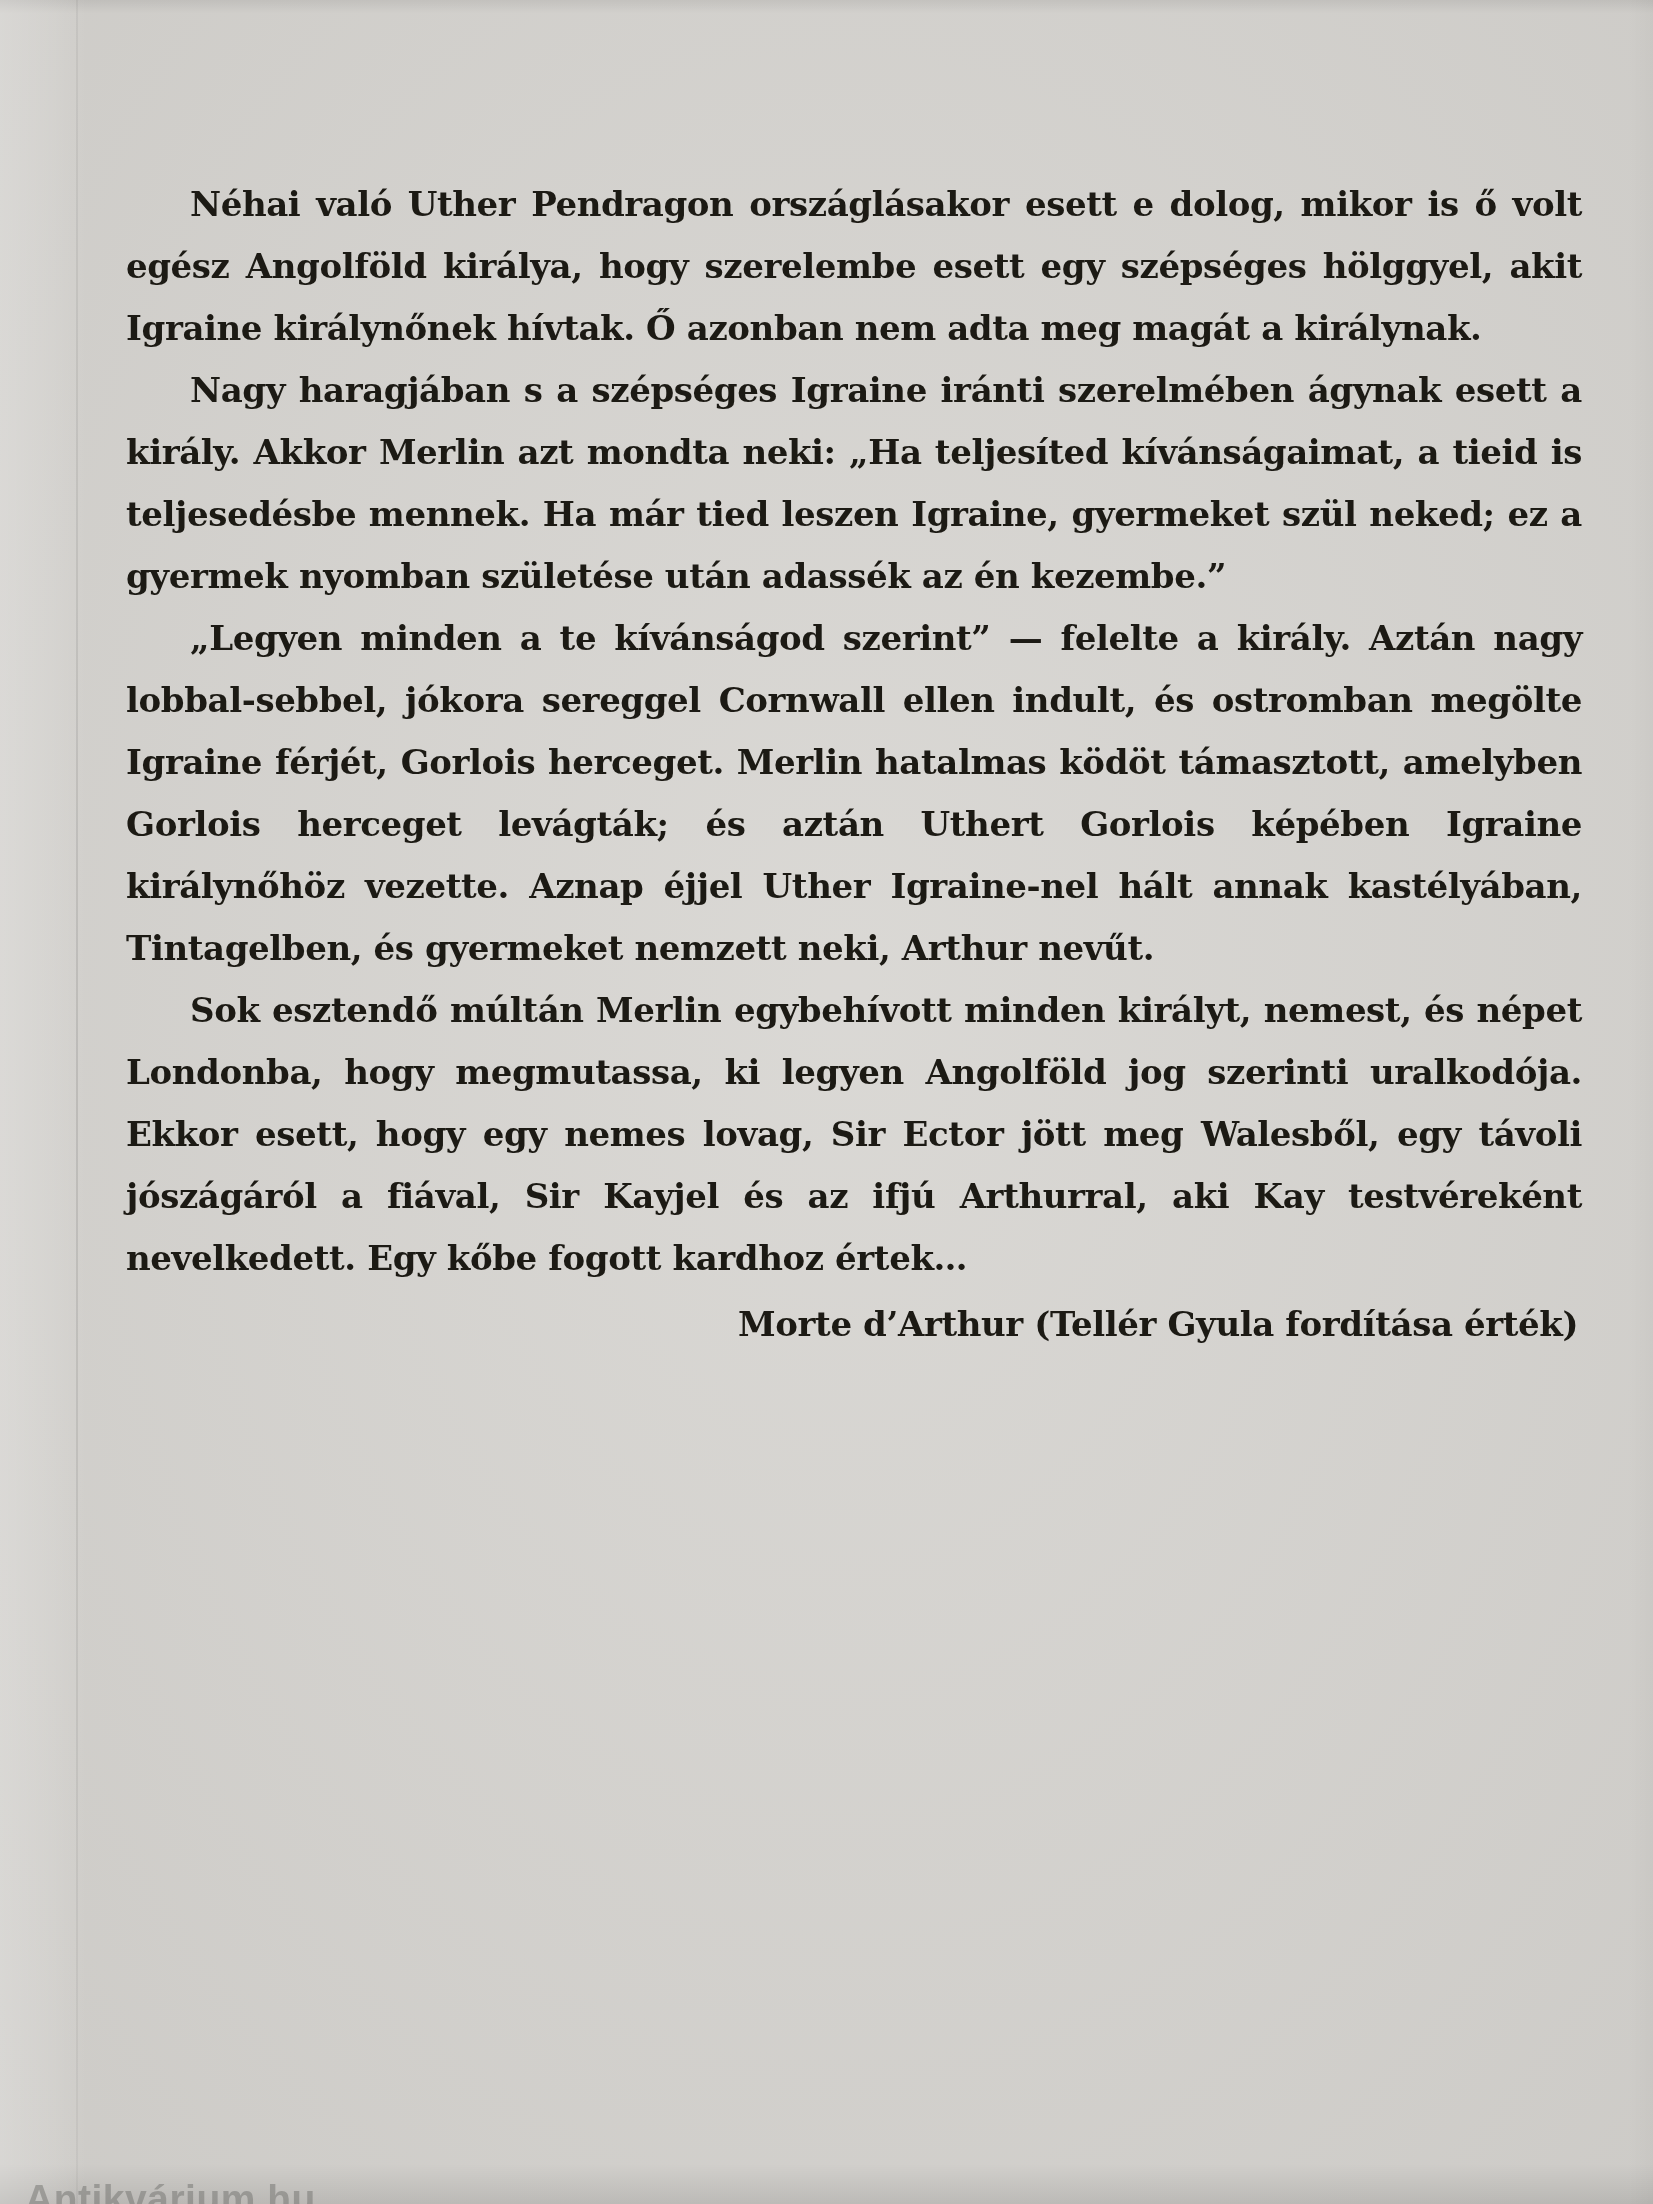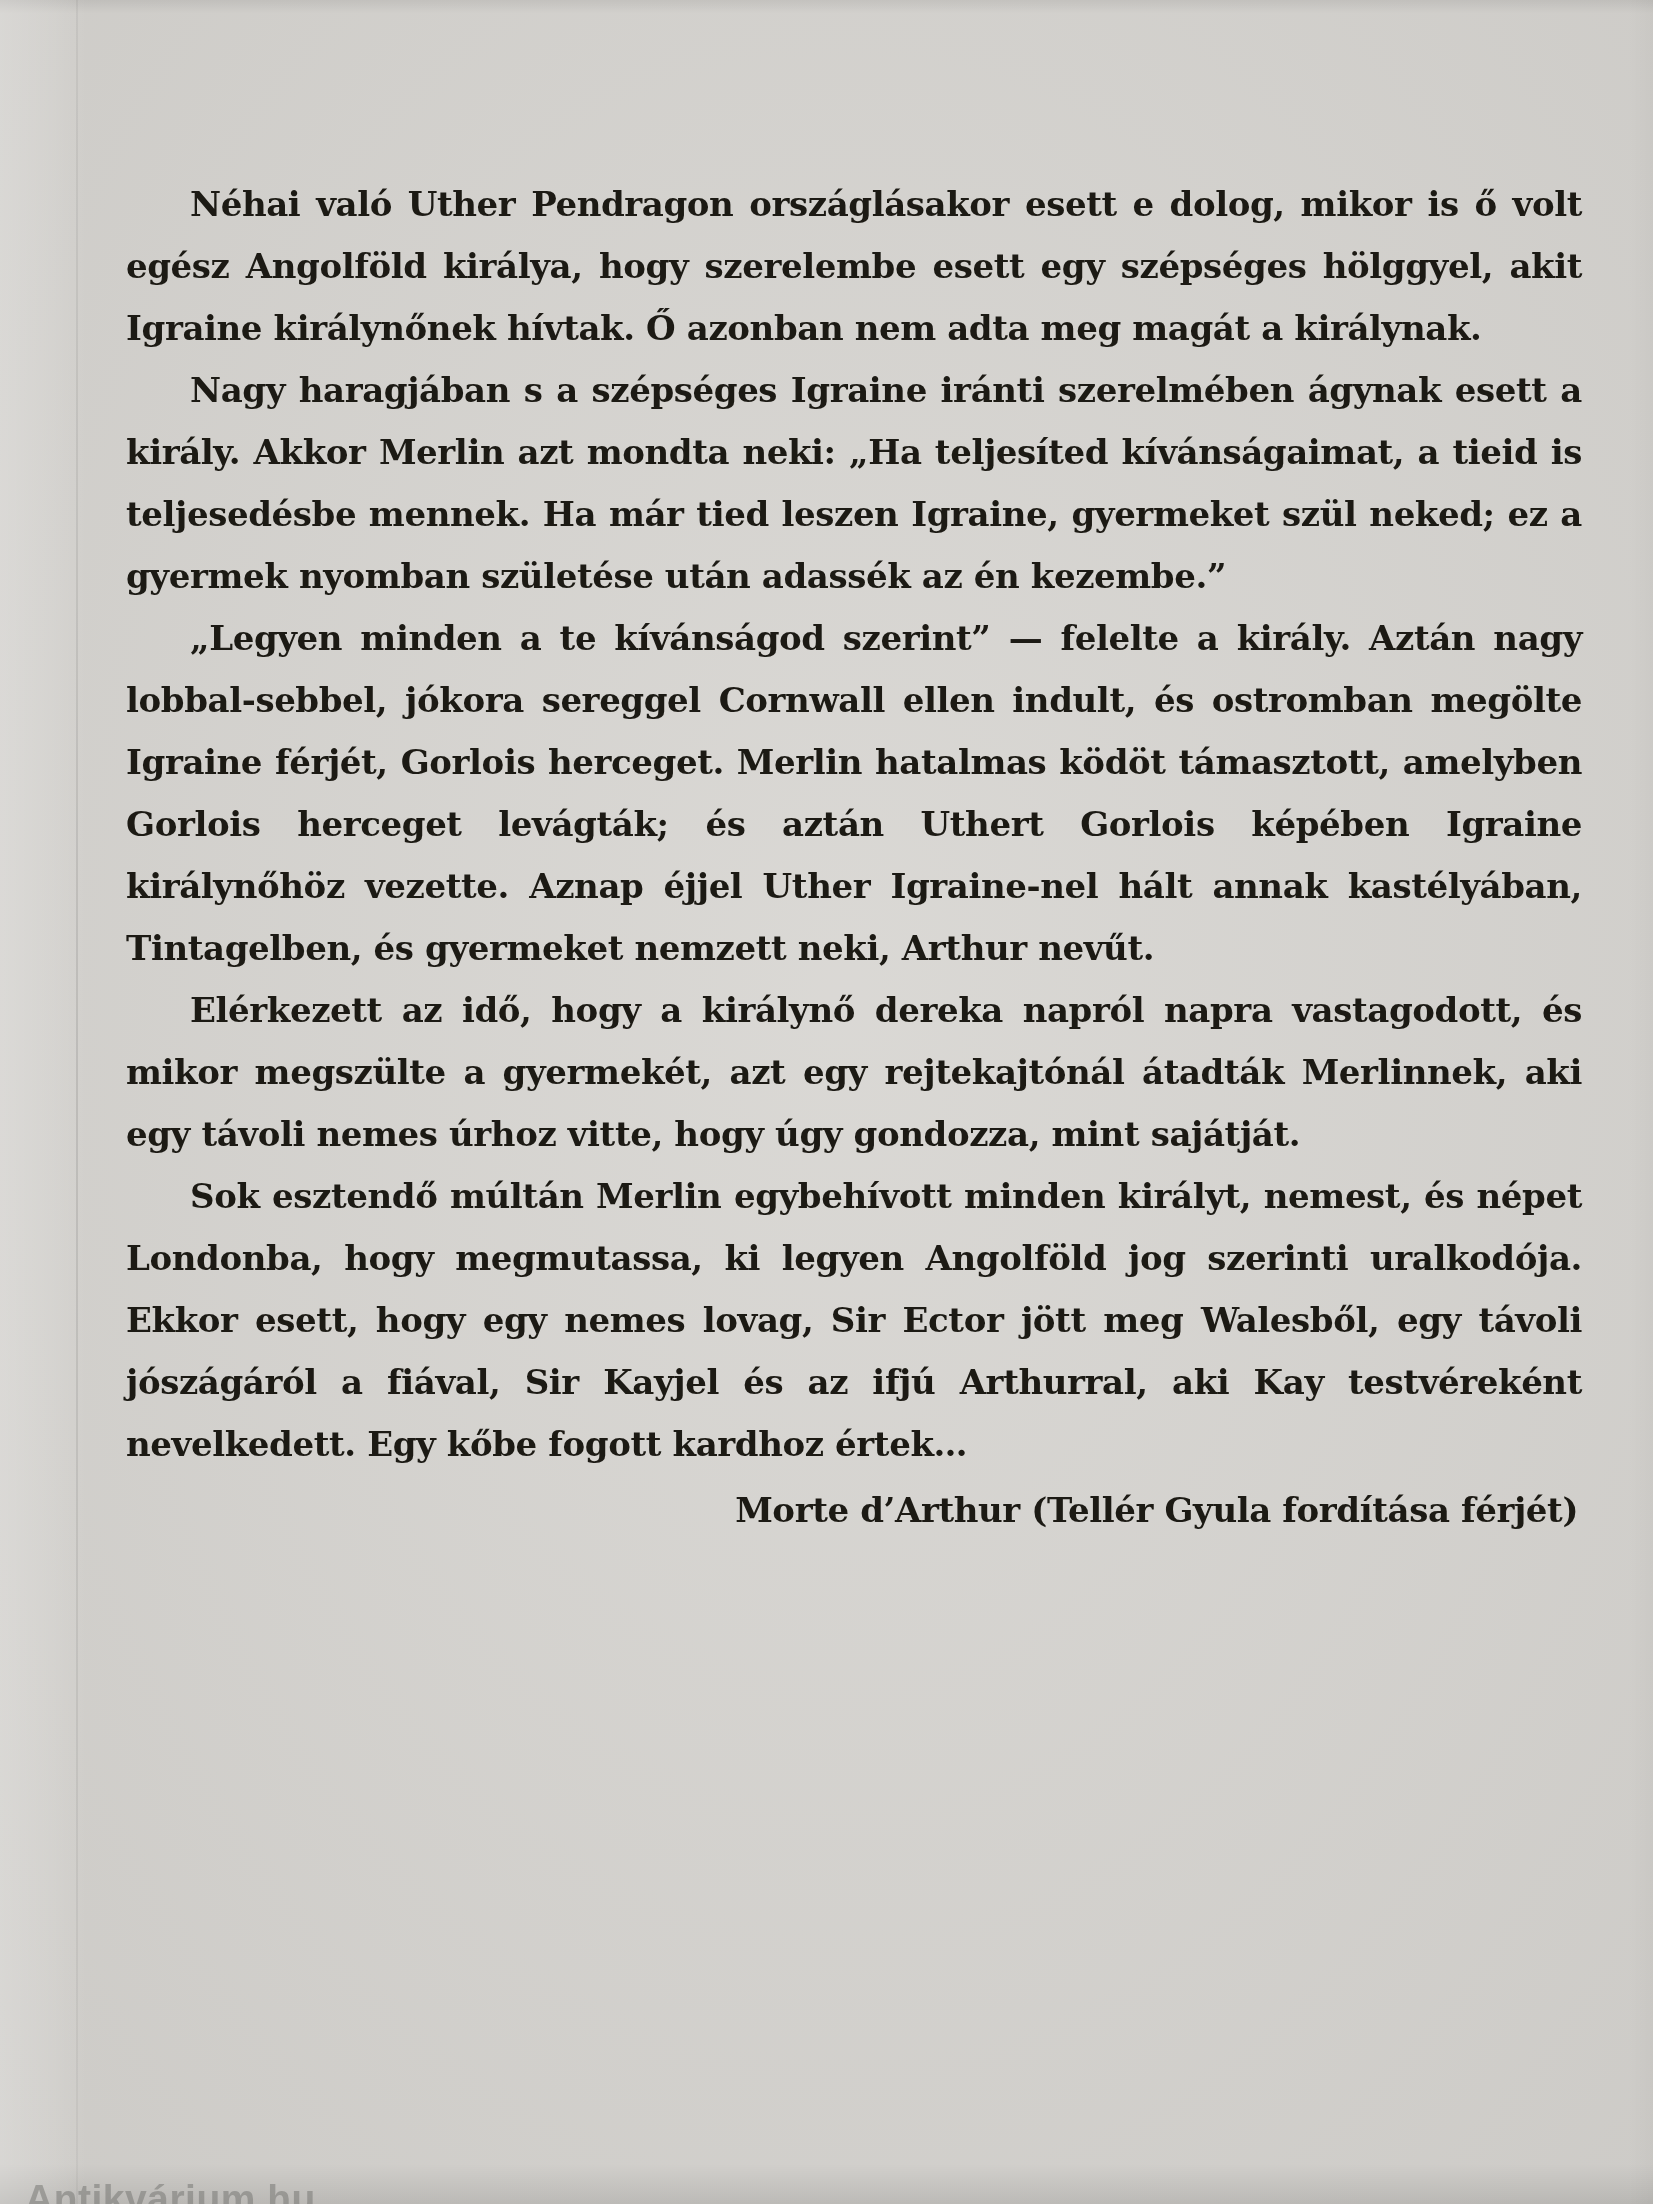--- a/index.html
+++ b/index.html
@@ -68,21 +68,20 @@
 <body>
 
 <div class="page">
   <div class="crease"></div>
 
   <div class="text-block">
     <div id="paragraphs">
         <p>Néhai való Uther Pendragon országlásakor esett e dolog, mikor is ő volt egész Angolföld királya, hogy szerelembe esett egy szépséges hölggyel, akit Igraine királynőnek hívtak. Ő azonban nem adta meg magát a királynak.</p>
         <p>Nagy haragjában s a szépséges Igraine iránti szerelmében ágynak esett a király. Akkor Merlin azt mondta neki: „Ha teljesíted kívánságaimat, a tieid is teljesedésbe mennek. Ha már tied leszen Igraine, gyermeket szül neked; ez a gyermek nyomban születése után adassék az én kezembe.”</p>
         <p>„Legyen minden a te kívánságod szerint” — felelte a király. Aztán nagy lobbal-sebbel, jókora sereggel Cornwall ellen indult, és ostromban megölte Igraine férjét, Gorlois herceget. Merlin hatalmas ködöt támasztott, amelyben Gorlois herceget levágták; és aztán Uthert Gorlois képében Igraine királynőhöz vezette. Aznap éjjel Uther Igraine-nel hált annak kastélyában, Tintagelben, és gyermeket nemzett neki, Arthur nevűt.</p>
-        <p>Elérkezett az idő, hogy a királynő dereka napról napra vastagodott, és mikor megszülte a gyermekét, azt egy rejtekajtónál átadták Merlinnek, aki egy távoli nemes úrhoz vitte, hogy úgy gondozza, mint sajátját.</p>
         <p>Sok esztendő múltán Merlin egybehívott minden királyt, nemest, és népet Londonba, hogy megmutassa, ki legyen Angolföld jog szerinti uralkodója. Ekkor esett, hogy egy nemes lovag, Sir Ector jött meg Walesből, egy távoli jószágáról a fiával, Sir Kayjel és az ifjú Arthurral, aki Kay testvéreként nevelkedett. Egy kőbe fogott kardhoz értek…</p>
       </div>
-    <p class="attribution">Morte d’Arthur (Tellér Gyula fordítása férjét)</p>
+    <p class="attribution">Morte d’Arthur (Tellér Gyula fordítása érték)</p>
   </div>
 
   <div class="watermark">Antikvárium.hu</div>
 </div>
 
 
 </body></html>

